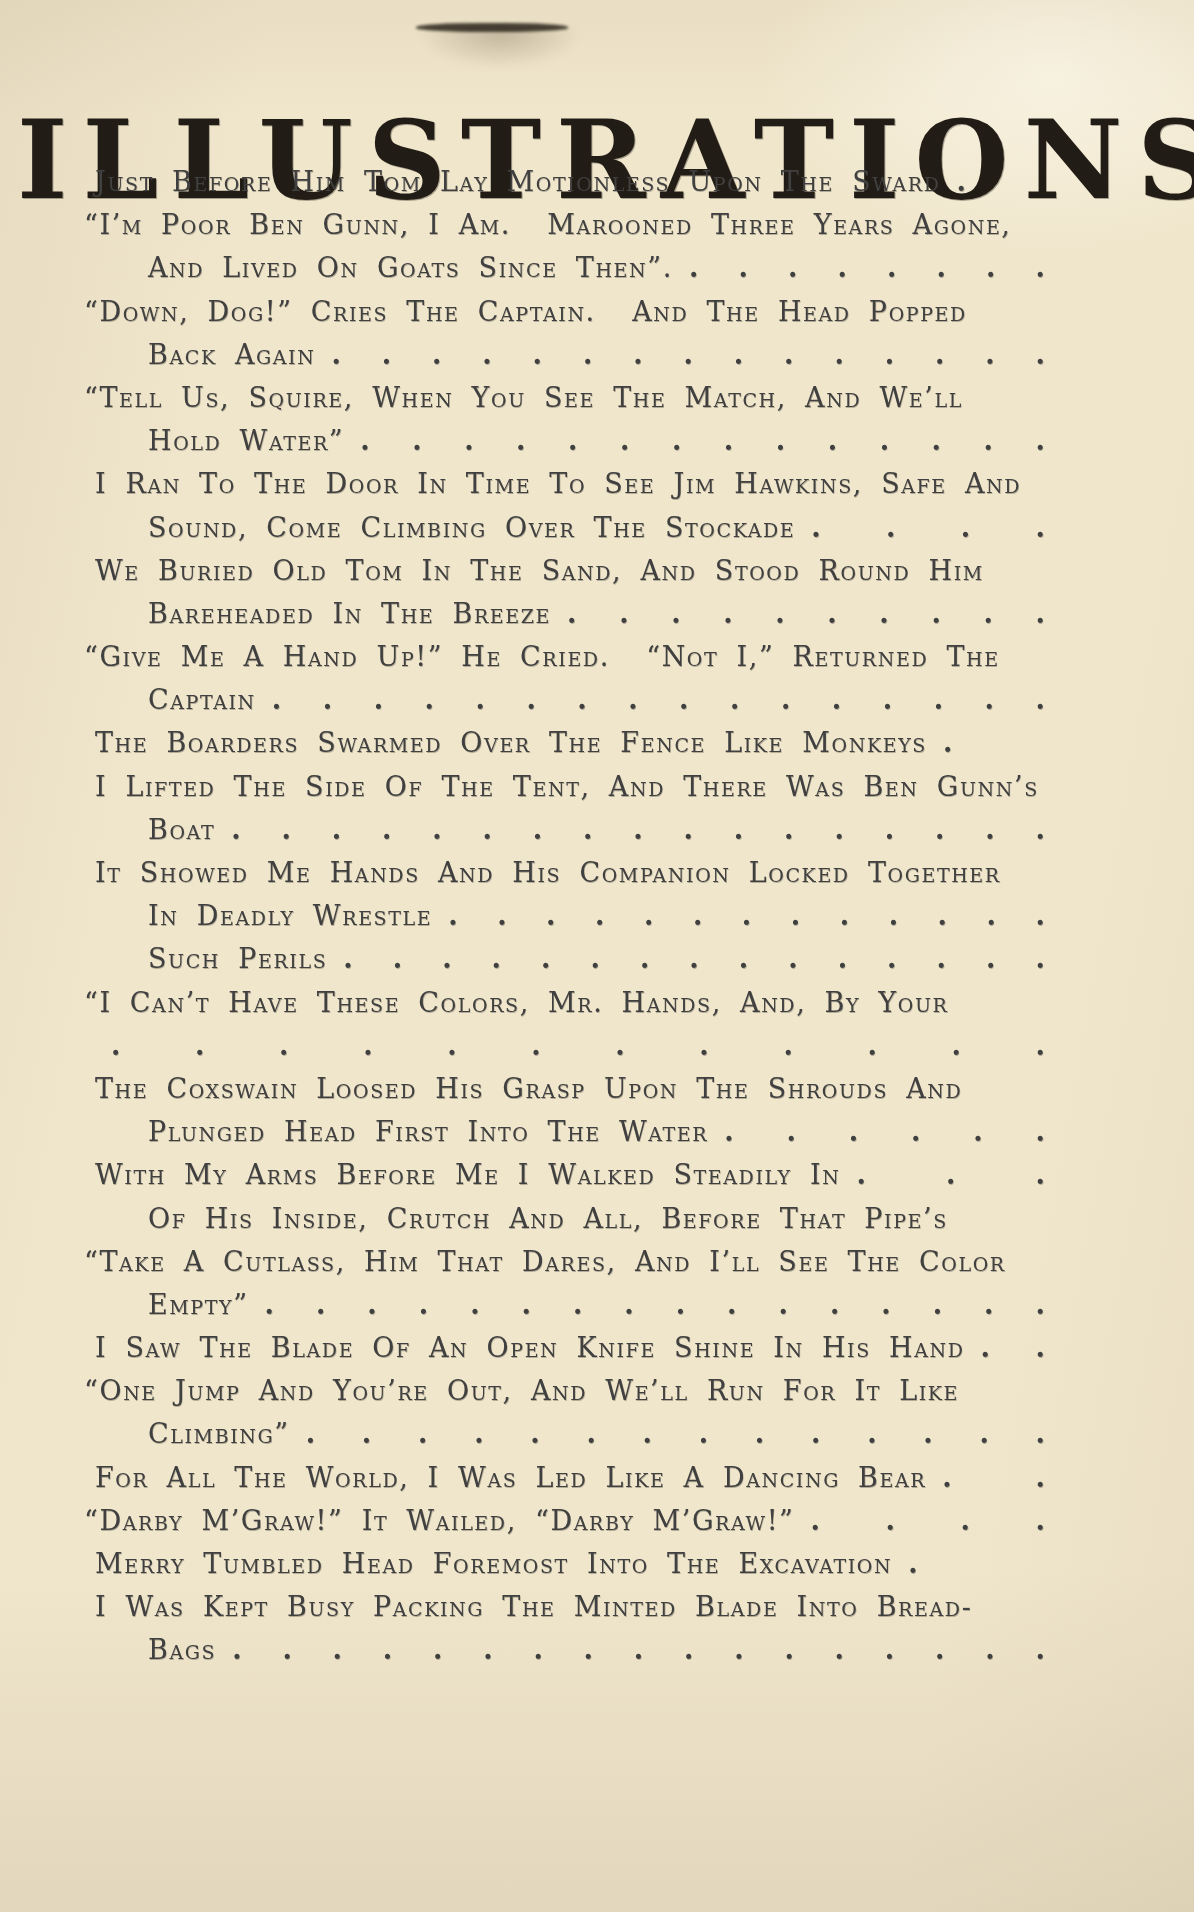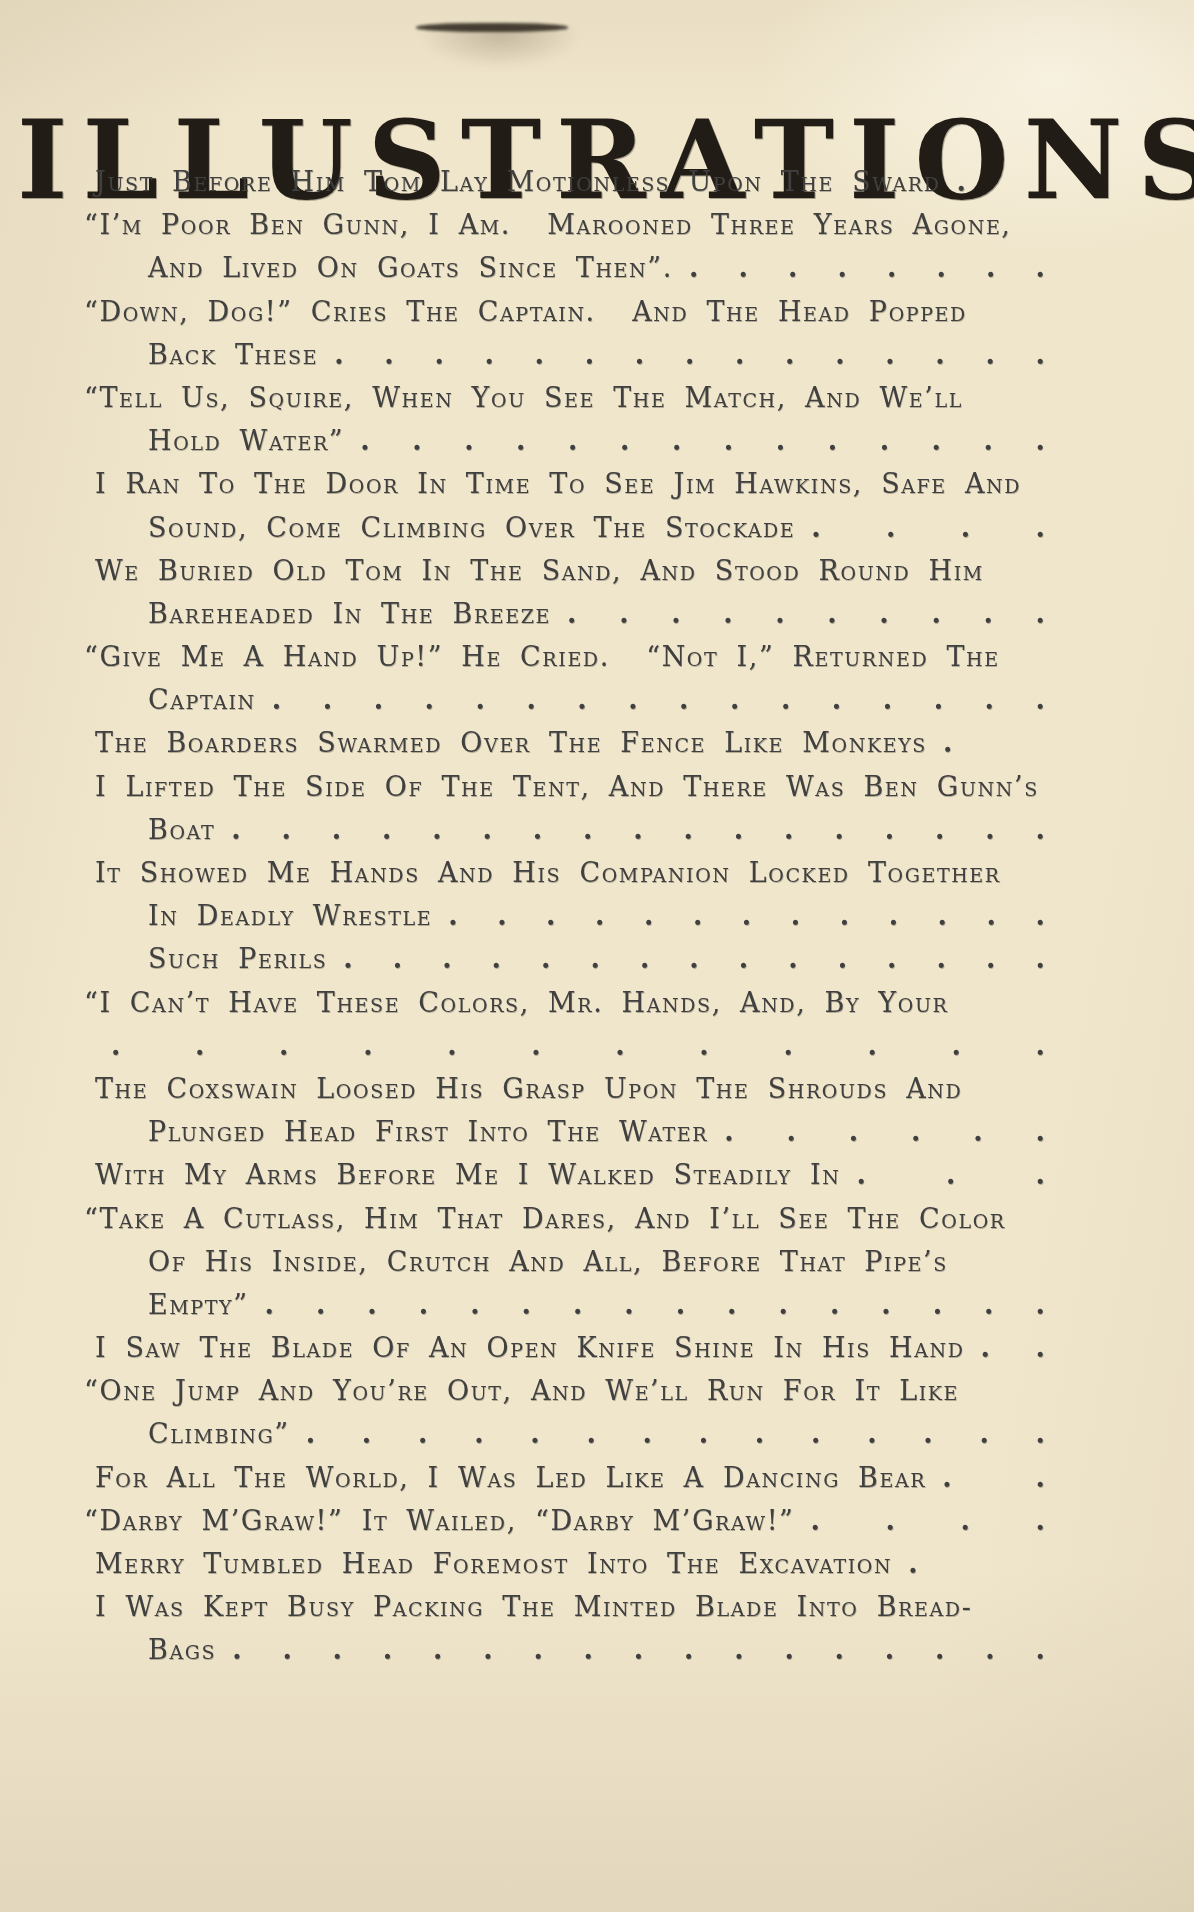--- a/index.html
+++ b/index.html
@@ -121,21 +121,21 @@
         <i>.</i>
         <i>.</i>
         <i>.</i>
         <i>.</i>
       </span>
     </div>
     <div class="row q">
       <span class="text">“Down, Dog!” Cries The Captain.  And The Head Popped</span>
     </div>
     <div class="row indent">
-      <span class="text">Back These</span>
+      <span class="text">Back Again</span>
       <span class="leader">
         <i>.</i>
         <i>.</i>
         <i>.</i>
         <i>.</i>
         <i>.</i>
         <i>.</i>
         <i>.</i>
         <i>.</i>
         <i>.</i>
@@ -329,27 +329,27 @@
       </span>
     </div>
     <div class="row">
       <span class="text">With My Arms Before Me I Walked Steadily In</span>
       <span class="leader">
         <i>.</i>
         <i>.</i>
         <i>.</i>
       </span>
     </div>
+    <div class="row indent">
+      <span class="text">Of His Inside, Crutch And All, Before That Pipe’s</span>
+    </div>
     <div class="row q">
       <span class="text">“Take A Cutlass, Him That Dares, And I’ll See The Color</span>
     </div>
     <div class="row indent">
-      <span class="text">Of His Inside, Crutch And All, Before That Pipe’s</span>
-    </div>
-    <div class="row indent">
       <span class="text">Empty”</span>
       <span class="leader">
         <i>.</i>
         <i>.</i>
         <i>.</i>
         <i>.</i>
         <i>.</i>
         <i>.</i>
         <i>.</i>
         <i>.</i>

